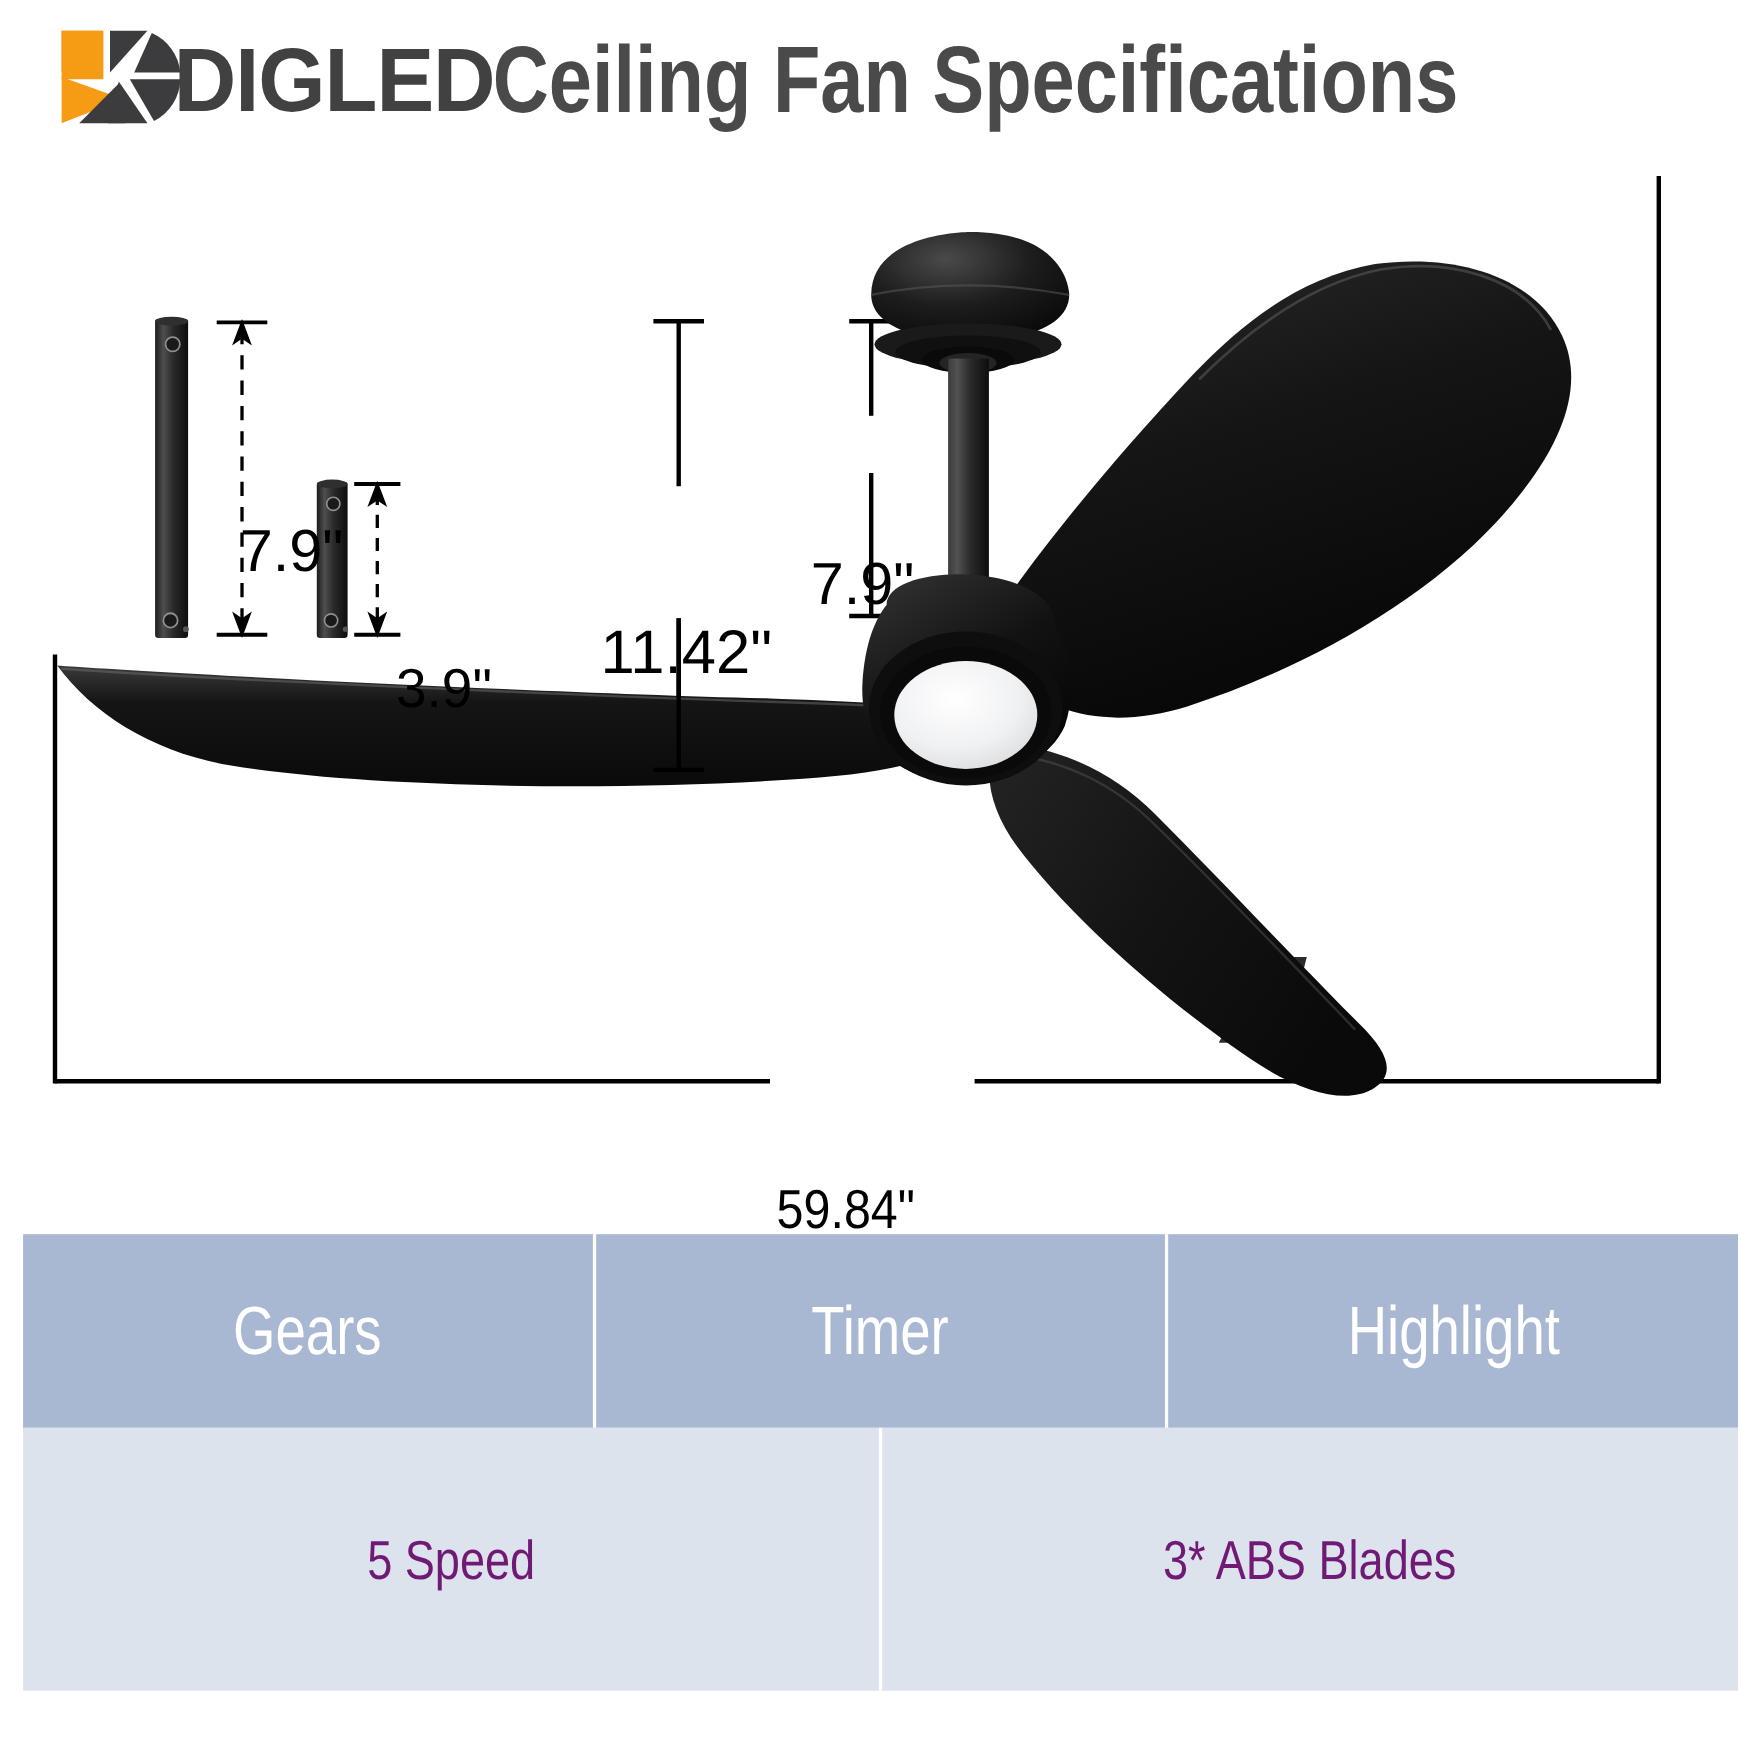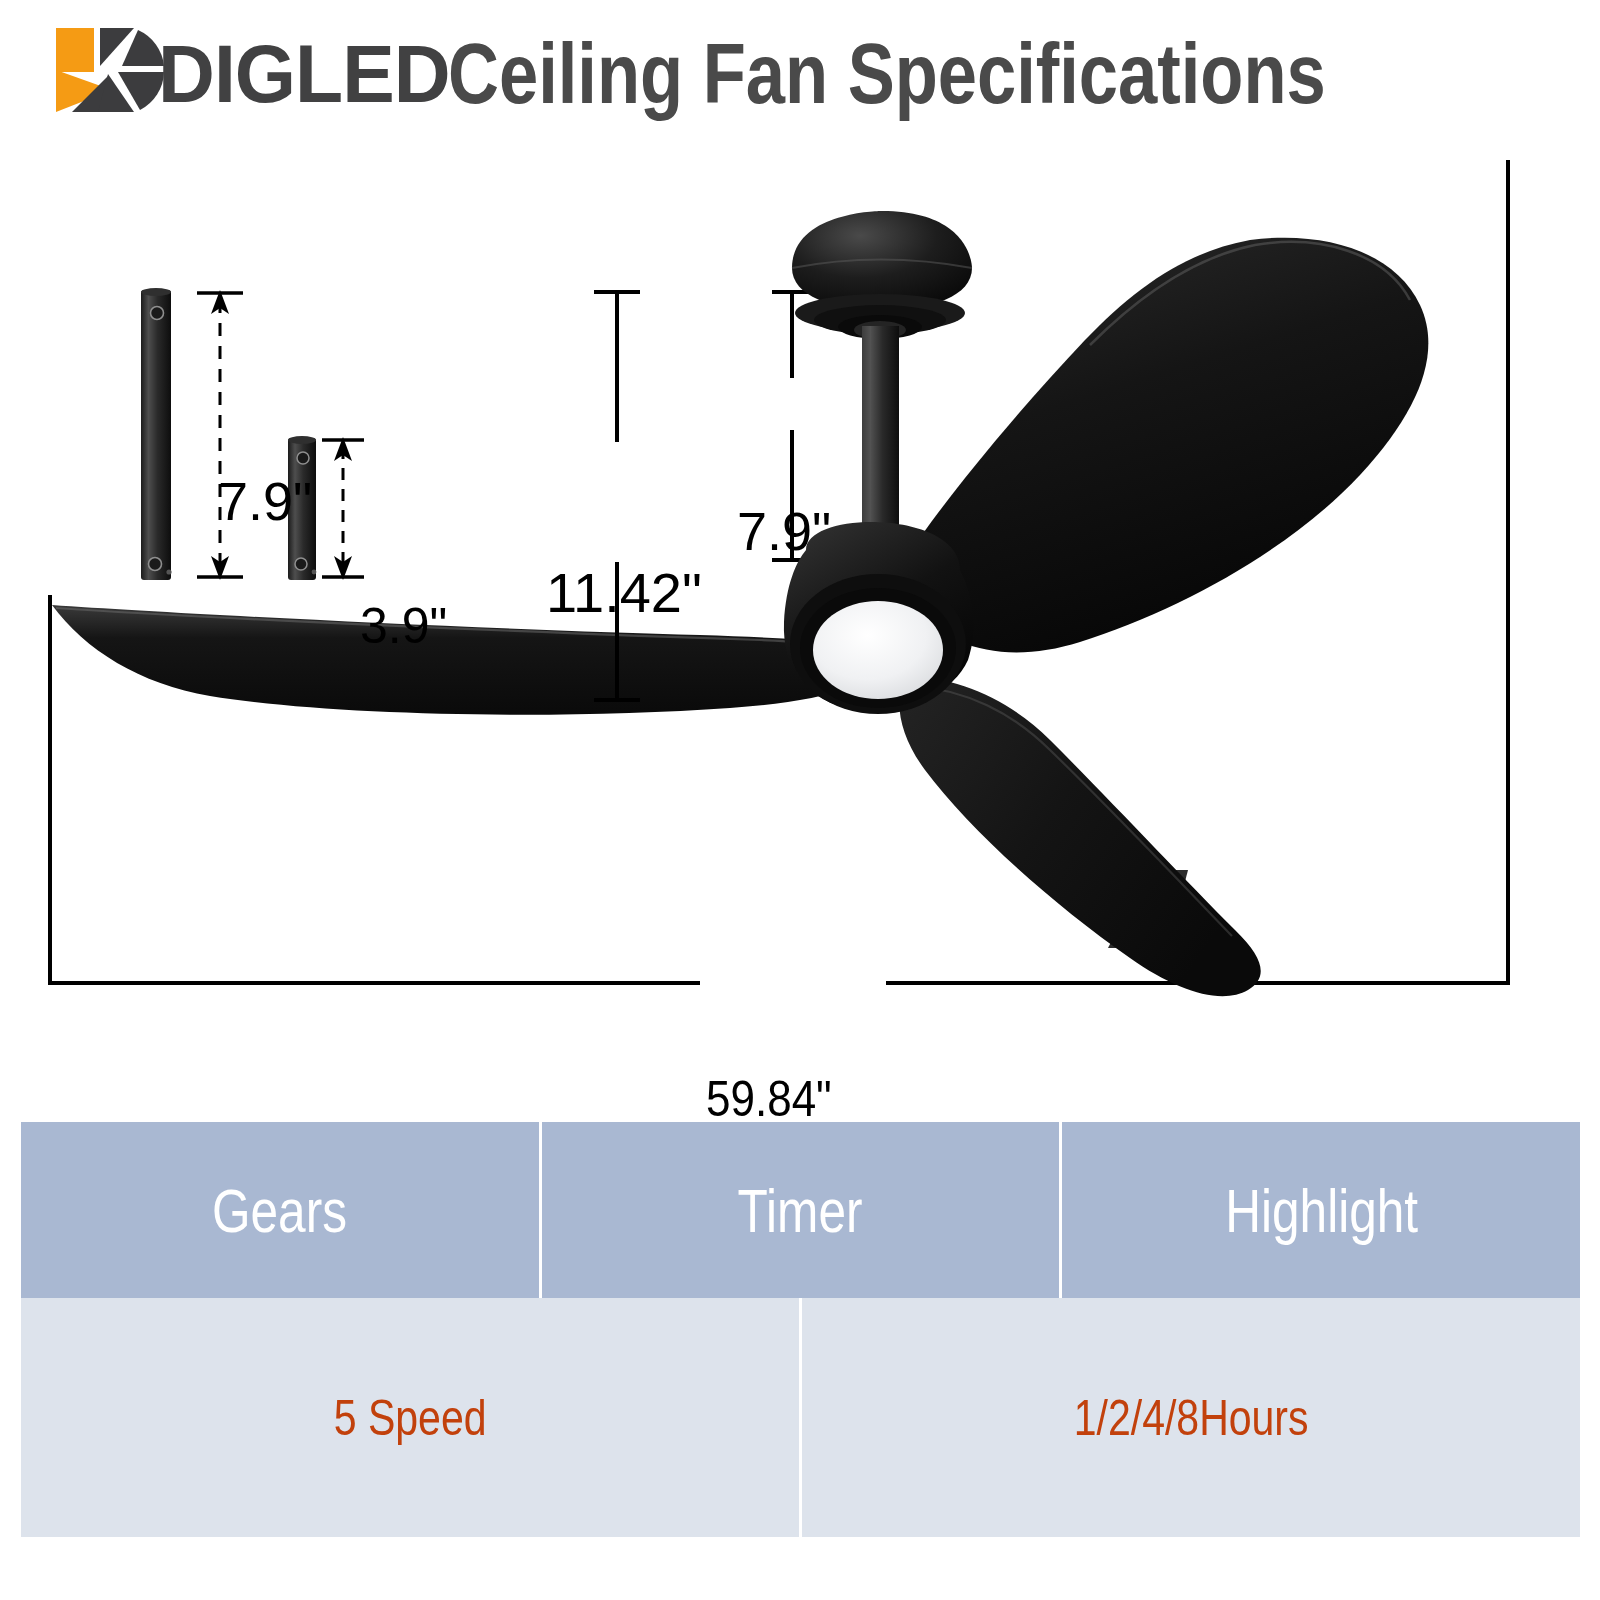--- a/index.html
+++ b/index.html
@@ -113,21 +113,21 @@
     font-size: 62px;
     font-family: "Liberation Sans Narrow", "Liberation Sans", sans-serif;
     transform: none;
   }
   #t-head .t-cell span {
     display: inline-block;
     transform: scaleX(0.80);
   }
   #t-body .t-cell {
     background: #dde3ec;
-    color: #c2410c;
+    color: #701a75;
     font-size: 50px;
     font-family: "Liberation Sans Narrow", "Liberation Sans", sans-serif;
   }
   #t-body .t-cell span {
     display: inline-block;
     transform: scaleX(0.82);
   }
 </style>
 </head>
 <body>
@@ -326,16 +326,16 @@
       </div>
     <div class="t-cell">
         <span>Highlight</span>
       </div>
   </div>
   <div class="t-row" id="t-body">
     <div class="t-cell">
         <span>5 Speed</span>
       </div>
     <div class="t-cell">
-        <span>1/2/4/8Hours</span>
+        <span>3* ABS Blades</span>
       </div>
   </div>
 </div>
 
 </body></html>

